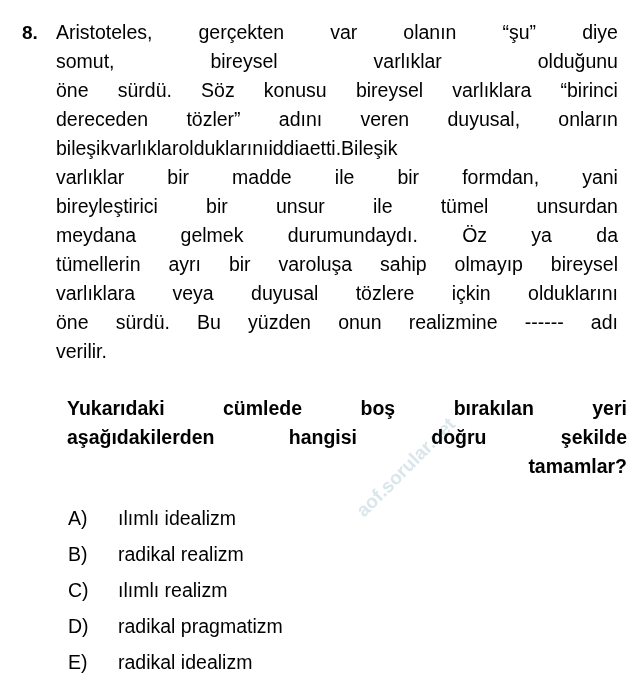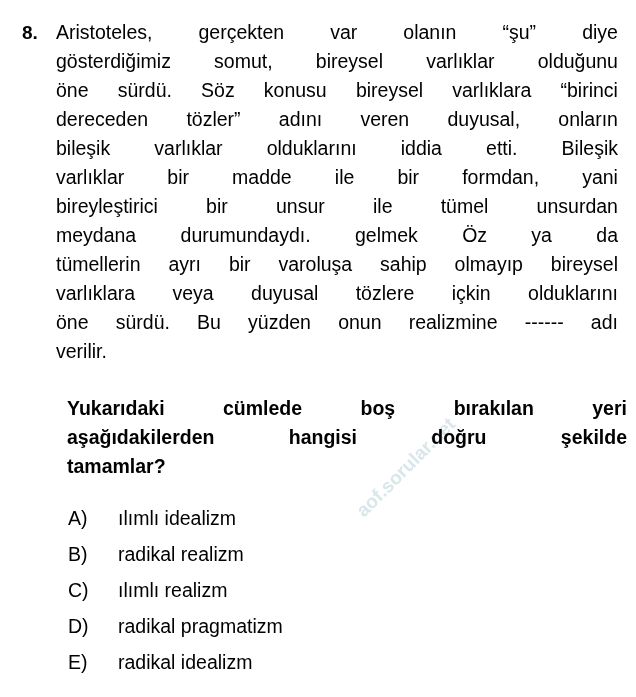--- a/index.html
+++ b/index.html
@@ -78,21 +78,21 @@
     left: 67px;
     top: 394px;
     width: 560px;
     font-size: 19.5px;
     font-weight: bold;
     line-height: 29px;
     text-align: justify;
     text-justify: inter-word;
   }
   #prompt-text .lastline {
-    text-align: left;
+    text-align: right;
   }
 
   
   #options {
     position: absolute;
     left: 0;
     top: 500px;
     width: 636px;
   }
   .option {
@@ -121,27 +121,27 @@
 <div id="page">
 
   <div class="wm" id="wm-diag">aof.sorular.net</div>
 
   <div id="question-block">
 
     <div id="question-number">8.</div>
 
     <div id="stem-text">
       <div style="display: flex; justify-content: space-between; white-space: pre; gap: 40px;"><span>Aristoteles,</span><span>gerçekten</span><span>var</span><span>olanın</span><span>“şu”</span><span>diye</span></div>
-      <div style="display: flex; justify-content: space-between; white-space: pre;"><span>gösterdiğimiz</span><span>somut,</span><span>bireysel</span><span>varlıklar</span><span>olduğunu</span></div>
+      <div style="display: flex; justify-content: space-between; white-space: pre;"><span>somut,</span><span>bireysel</span><span>varlıklar</span><span>olduğunu</span></div>
       <div style="display: flex; justify-content: space-between; white-space: pre;"><span>öne</span><span>sürdü.</span><span>Söz</span><span>konusu</span><span>bireysel</span><span>varlıklara</span><span>“birinci</span></div>
       <div style="display: flex; justify-content: space-between; white-space: pre;"><span>dereceden</span><span>tözler”</span><span>adını</span><span>veren</span><span>duyusal,</span><span>onların</span></div>
-      <div style="display: flex; justify-content: space-between; white-space: pre;"><span>bileşik</span><span>varlıklar</span><span>olduklarını</span><span>iddia</span><span>etti.</span><span>Bileşik</span></div>
+      <div style="display: flex; white-space: pre;"><span>bileşik</span><span>varlıklar</span><span>olduklarını</span><span>iddia</span><span>etti.</span><span>Bileşik</span></div>
       <div style="display: flex; justify-content: space-between; white-space: pre;"><span>varlıklar</span><span>bir</span><span>madde</span><span>ile</span><span>bir</span><span>formdan,</span><span>yani</span></div>
       <div style="display: flex; justify-content: space-between; white-space: pre;"><span>bireyleştirici</span><span>bir</span><span>unsur</span><span>ile</span><span>tümel</span><span>unsurdan</span></div>
-      <div style="display: flex; justify-content: space-between; white-space: pre;"><span>meydana</span><span>durumundaydı.</span><span>gelmek</span><span>Öz</span><span>ya</span><span>da</span></div>
+      <div style="display: flex; justify-content: space-between; white-space: pre;"><span>meydana</span><span>gelmek</span><span>durumundaydı.</span><span>Öz</span><span>ya</span><span>da</span></div>
       <div style="display: flex; justify-content: space-between; white-space: pre;"><span>tümellerin</span><span>ayrı</span><span>bir</span><span>varoluşa</span><span>sahip</span><span>olmayıp</span><span>bireysel</span></div>
       <div style="display: flex; justify-content: space-between; white-space: pre;"><span>varlıklara</span><span>veya</span><span>duyusal</span><span>tözlere</span><span>içkin</span><span>olduklarını</span></div>
       <div style="display: flex; justify-content: space-between; white-space: pre;"><span>öne</span><span>sürdü.</span><span>Bu</span><span>yüzden</span><span>onun</span><span>realizmine</span><span>------</span><span>adı</span></div>
       <div class="lastline">verilir.</div>
     </div>
 
     <div id="prompt-text">
       <div style="display: flex; justify-content: space-between; white-space: pre;"><span>Yukarıdaki</span><span>cümlede</span><span>boş</span><span>bırakılan</span><span>yeri</span></div>
       <div style="display: flex; justify-content: space-between; white-space: pre;"><span>aşağıdakilerden</span><span>hangisi</span><span>doğru</span><span>şekilde</span></div>
       <div class="lastline">tamamlar?</div>

